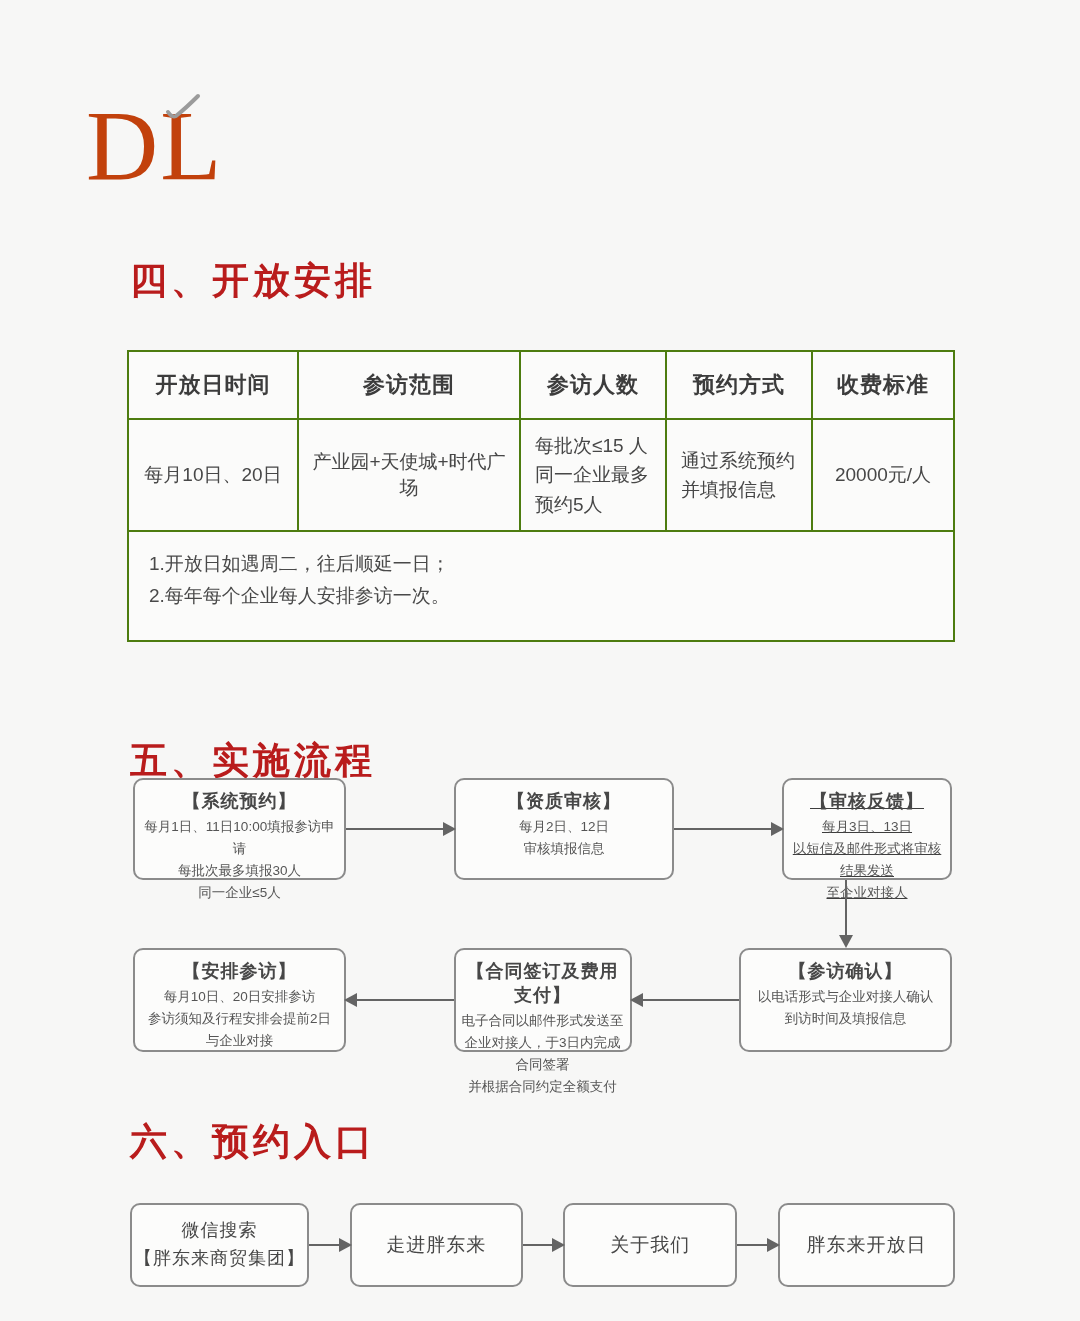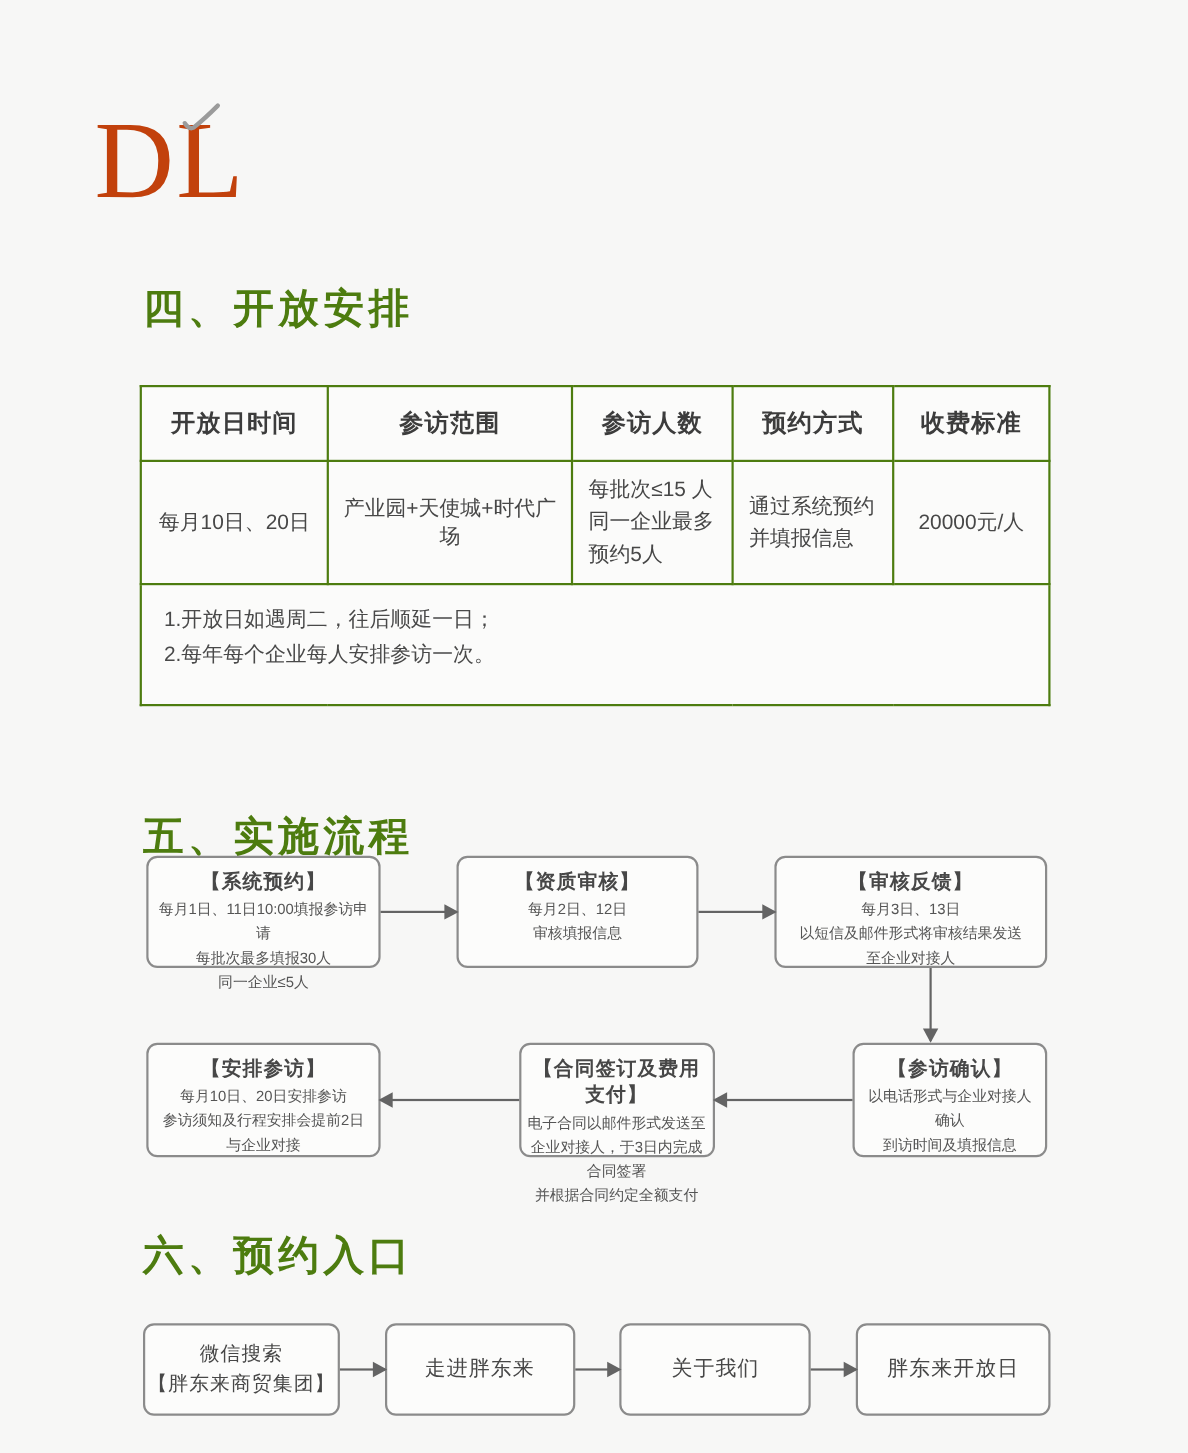--- a/index.html
+++ b/index.html
@@ -15,21 +15,21 @@
   .logo {
     position:absolute; left:86px; top:96px;
     font-family:"Liberation Serif", serif;
     font-size:100px; line-height:100px; color:#c2410c; letter-spacing:2px;
   }
   .logo-accent { position:absolute; left:76px; top:-4px; }
 
   
   .h {
     position:absolute; left:130px; margin:0;
-    font-size:37px; font-weight:700; color:#4d7c0f; letter-spacing:4px;
+    font-size:37px; font-weight:700; color:#b91c1c; letter-spacing:4px;
     white-space:nowrap;
     font-family:Liberation Mono, monospace;
   }
   .h-open    { top:256px; }
   .h-process { top:736px; }
   .h-entry   { top:1117px; }
 
   
   .tbl-wrap { position:absolute; left:127px; top:350px; width:826px; }
   table.open-table { width:100%; border-collapse:collapse; background:#fbfbfa; table-layout:fixed; }
@@ -51,22 +51,22 @@
   .flow { position:absolute; left:133px; top:778px; width:819px; }
   .flow-row { display:flex; align-items:stretch; }
   .flow-row.r2 { margin-top:68px; }
   .fbox {
     box-sizing:border-box; background:#fcfcfb;
     border:2px solid #8b8b8b; border-radius:10px;
     padding:9px 6px 6px 6px; text-align:center;
   }
   .fbox-title { font-size:18px; font-weight:700; color:#474747; margin-bottom:3px; letter-spacing:1px; }
   .fbox-body  { font-size:13.5px; color:#555; line-height:1.62; }
-  .w1 { width:213px; } .w2 { width:220px; } .w3 { width:248px; }
-  .w4 { width:213px; } .w5 { width:178px; } .w6 { width:177px;border-radius:10px; }
+  .w1 { width:213px; } .w2 { width:220px; } .w3 { width:170px;text-decoration:underline; }
+  .w4 { width:213px; } .w5 { width:178px; } .w6 { width:213px;border-radius:10px; }
   .r1 .fbox { height:102px;text-align:center; }
   .r2 .fbox { height:104px; }
 
   .harrow { flex:1; display:flex; align-items:center; }
   .shaft { position:relative; flex:1; height:2px; background:#646464; }
   .shaft.to-right::after {
     content:""; position:absolute; right:-2px; top:-6px;
     border-left:13px solid #646464; border-top:7px solid transparent; border-bottom:7px solid transparent;
   }
   .shaft.to-left::before {

